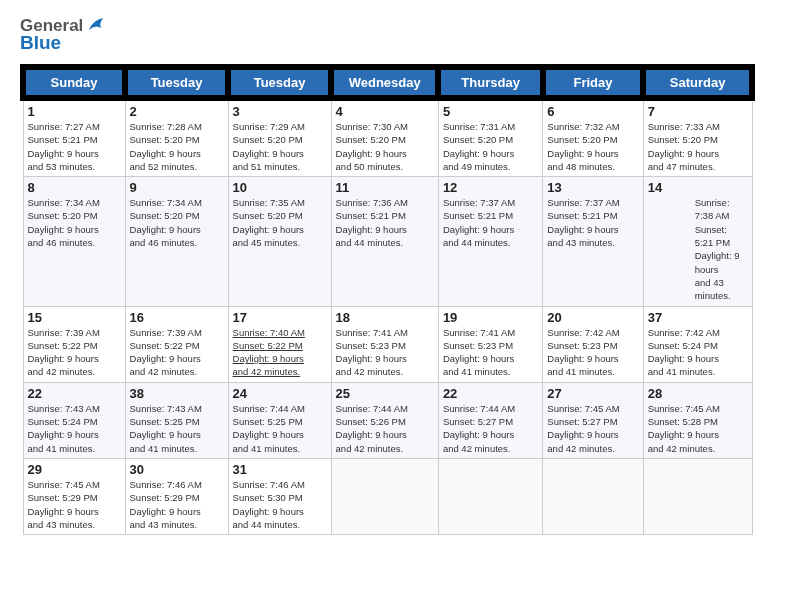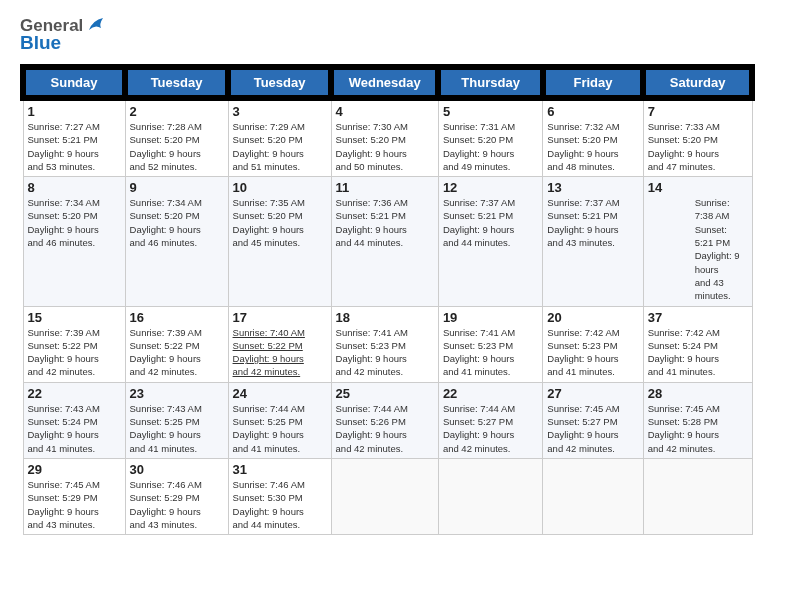--- a/index.html
+++ b/index.html
@@ -268,21 +268,21 @@
         </tr>
         <tr>
           <td>
             <span class="day-num">22</span>
             <div class="day-info" style="white-space: pre-line;">Sunrise: 7:43 AM
 Sunset: 5:24 PM
 Daylight: 9 hours
 and 41 minutes.</div>
           </td>
           <td>
-            <span class="day-num">23</span>
+            <span class="day-num">38</span>
             <div class="day-info" style="white-space: pre-line;">Sunrise: 7:43 AM
 Sunset: 5:25 PM
 Daylight: 9 hours
 and 41 minutes.</div>
           </td>
           <td>
             <span class="day-num">24</span>
             <div class="day-info" style="white-space: pre-line;">Sunrise: 7:44 AM
 Sunset: 5:25 PM
 Daylight: 9 hours

